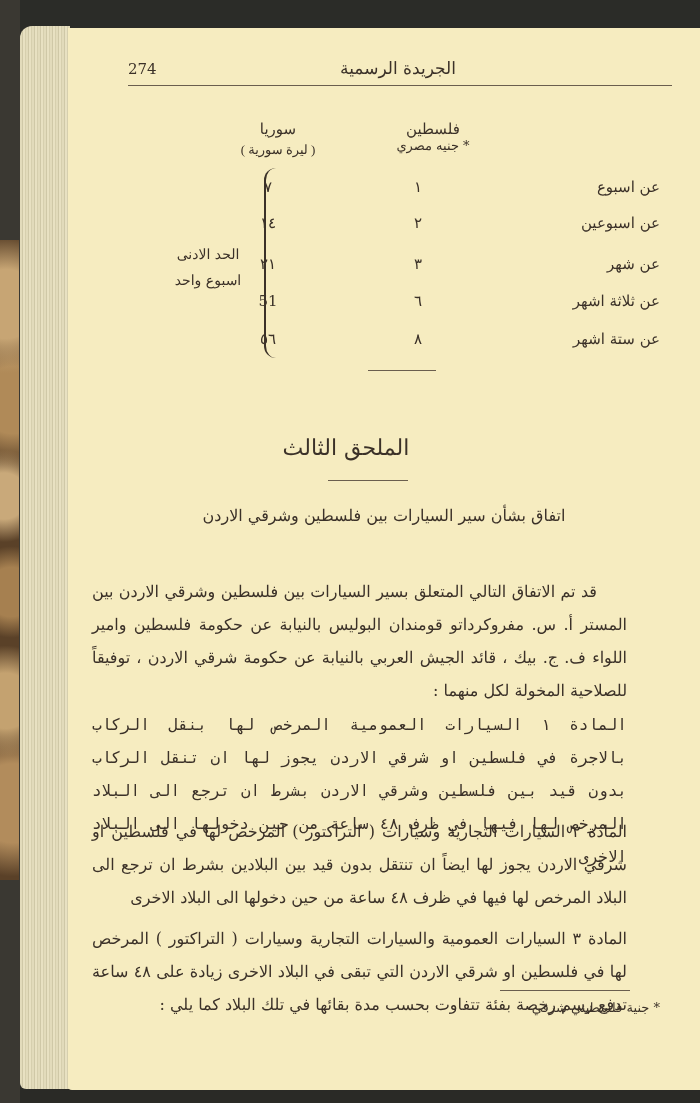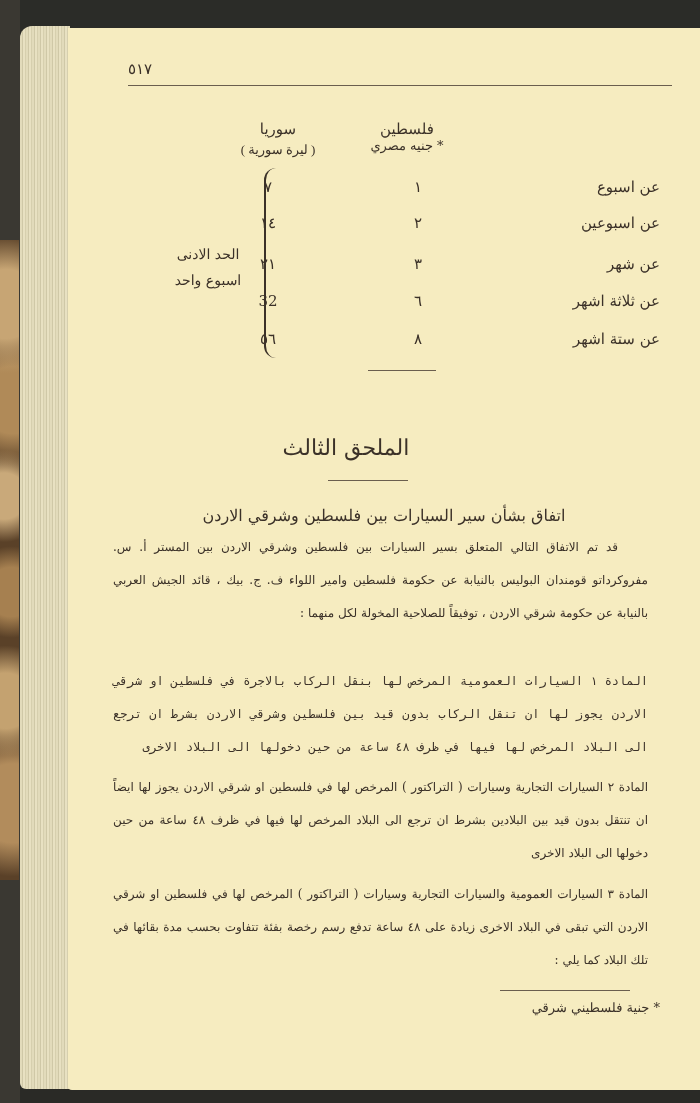--- a/index.html
+++ b/index.html
@@ -48,40 +48,41 @@
   .brace {
     position:absolute; left:195px; top:170px; width:12px; height:180px;
     border-left:2px solid #3b3128; border-radius:12px 0 0 12px;
   }
   .brace-label { position:absolute; left:90px; width:100px; text-align:center; font-size:14px; }
   .short-rule { position:absolute; height:1px; background:#6a5e4e; }
 
   .appendix-title { position:absolute; top:407px; left:0; width:556px; text-align:center; font-size:22px; }
   .subtitle { position:absolute; top:478px; left:0; width:632px; text-align:center; font-size:16px; }
 
-  .para { position:absolute; left:45px; width:535px; font-size:12px; line-height:33px; text-align:justify; }
+  .para { position:absolute; left:24px; width:535px; font-size:16px; line-height:33px; text-align:justify;margin-top:44px; }
   .para p { margin:0; }
   .footnote { position:absolute; top:1000px; right:40px; font-size:13px; }
 </style>
 </head>
 <body>
 
 <div class="binding-top"></div>
 <div class="binding-left"></div>
 <div class="marble"></div>
 <div class="page-edges"></div>
 
 <div class="page">
   <div class="content">
     <div class="running-head">
-      <div class="page-number">٥١٧</div>
+      <div class="running-title">الجريدة الرسمية</div>
+      <div class="page-number">274</div>
     </div>
     <div class="head-rule"></div>
 
-    <div class="col-head" style="left:294px; top:92px; width:90px;">
+    <div class="col-head" style="left:320px; top:92px; width:90px;">
       <div>فلسطين</div>
       <div style="font-size:13px;">* جنيه مصري</div>
     </div>
     <div class="col-head" style="left:160px; top:92px; width:100px;font-family:Liberation Serif, serif;">
       <div>سوريا</div>
       <div style="font-size:13px;margin-top:4px;">( ليرة سورية )</div>
     </div>
 
     <div class="table-row" style="top:150px;">
       <span class="row-label">عن اسبوع</span>
@@ -94,21 +95,21 @@
       <span class="row-syr">١٤</span>
     </div>
     <div class="table-row" style="top:227px;">
       <span class="row-label">عن شهر</span>
       <span class="row-pal">٣</span>
       <span class="row-syr">٢١</span>
     </div>
     <div class="table-row" style="top:264px;">
       <span class="row-label">عن ثلاثة اشهر</span>
       <span class="row-pal">٦</span>
-      <span class="row-syr">32</span>
+      <span class="row-syr">51</span>
     </div>
     <div class="table-row" style="top:302px;">
       <span class="row-label">عن ستة اشهر</span>
       <span class="row-pal">٨</span>
       <span class="row-syr">٥٦</span>
     </div>
 
     <div class="brace" style="left:196px; top:140px; height:190px;"></div>
     <div class="brace-label" style="top:218px;">الحد الادنى</div>
     <div class="brace-label" style="top:244px;">اسبوع واحد</div>

